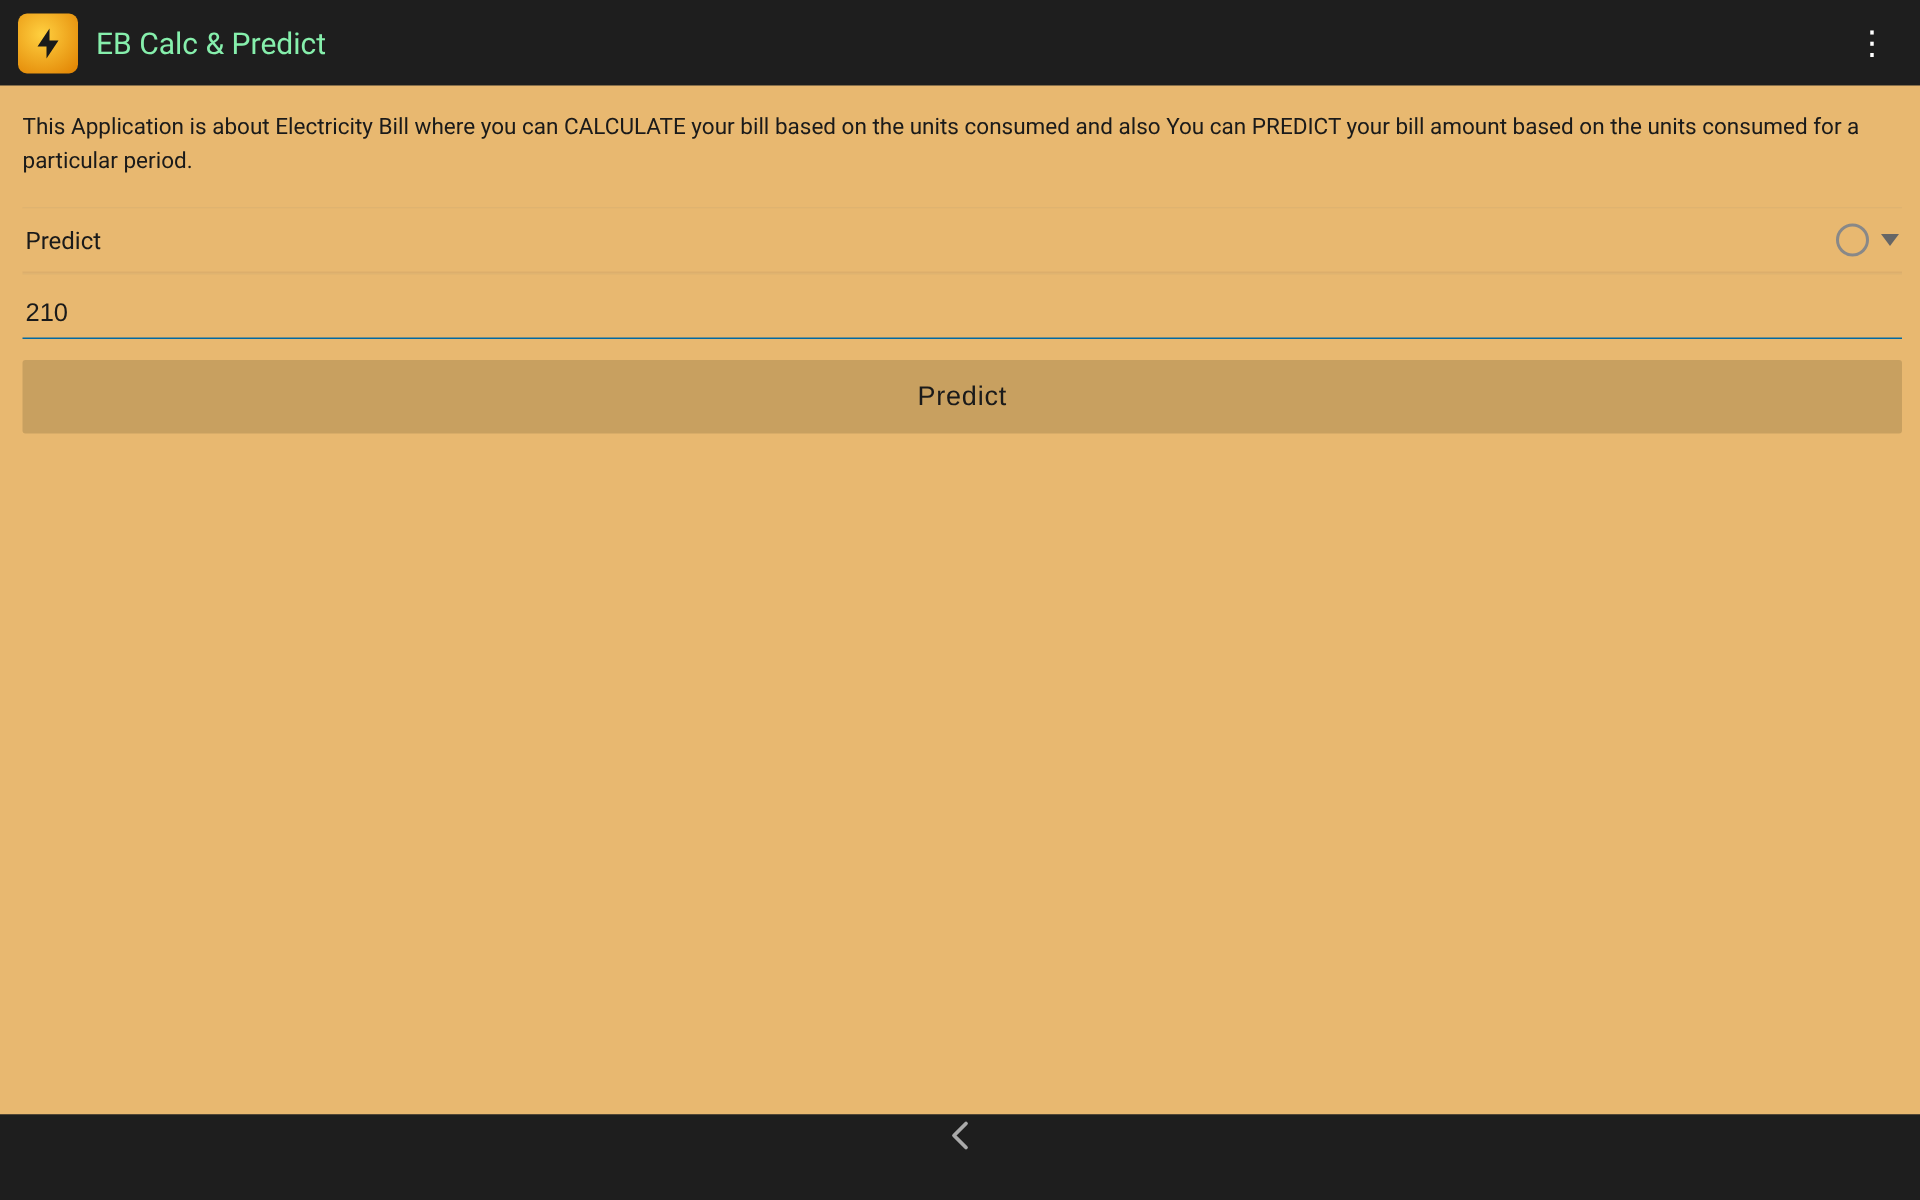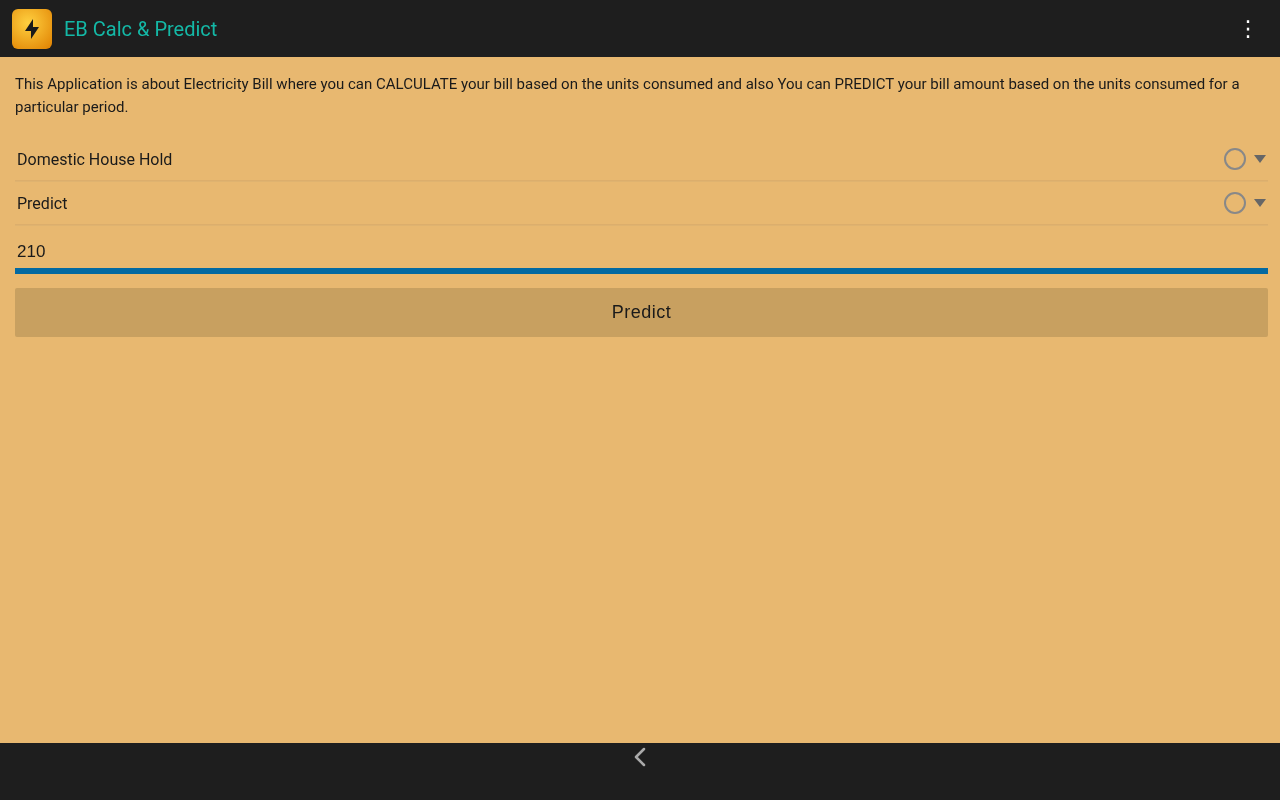--- a/index.html
+++ b/index.html
@@ -39,21 +39,21 @@
       margin-right: 12px;
       flex-shrink: 0;
     }
 
     #app-icon-wrapper svg {
       width: 24px;
       height: 24px;
     }
 
     #app-title {
-      color: #14b8a6;
+      color: #86efac;
       font-size: 20px;
       font-weight: 400;
       flex: 1;
     }
 
     #overflow-menu-icon {
       color: #ffffff;
       font-size: 22px;
       cursor: pointer;
       padding: 8px;
@@ -113,21 +113,21 @@
       height: 0;
       border-left: 6px solid transparent;
       border-right: 6px solid transparent;
       border-top: 8px solid #666;
       margin-left: 4px;
     }
 
     
     .input-row {
       background: #e8b870;
-      border-bottom: 6px solid #0369a1;
+      border-bottom: 1px solid #0369a1;
       padding: 8px 2px 4px 2px;
       margin-top: 6px;
     }
 
     .input-row input {
       background: transparent;
       border: none;
       outline: none;
       font-size: 17px;
       color: #1a1a1a;
@@ -220,27 +220,20 @@
     </svg>
   </div>
   <span id="app-title">EB Calc &amp; Predict</span>
   <div id="overflow-menu-icon">⋮</div>
 </div>
 
 <div id="main-content">
 
   <p id="description-text">This Application is about Electricity Bill where you can CALCULATE your bill based on the units consumed and also You can PREDICT your bill amount based on the units consumed for a particular period.</p>
 
-  <div class="spinner-row">
-    <span class="spinner-label">Domestic House Hold</span>
-    <div class="spinner-right">
-      <div class="radio-circle"></div>
-      <div class="spinner-arrow"></div>
-    </div>
-  </div>
   <div class="full-divider"></div>
 
   <div class="spinner-row">
     <span class="spinner-label">Predict</span>
     <div class="spinner-right">
       <div class="radio-circle"></div>
       <div class="spinner-arrow"></div>
     </div>
   </div>
   <div class="full-divider"></div>

